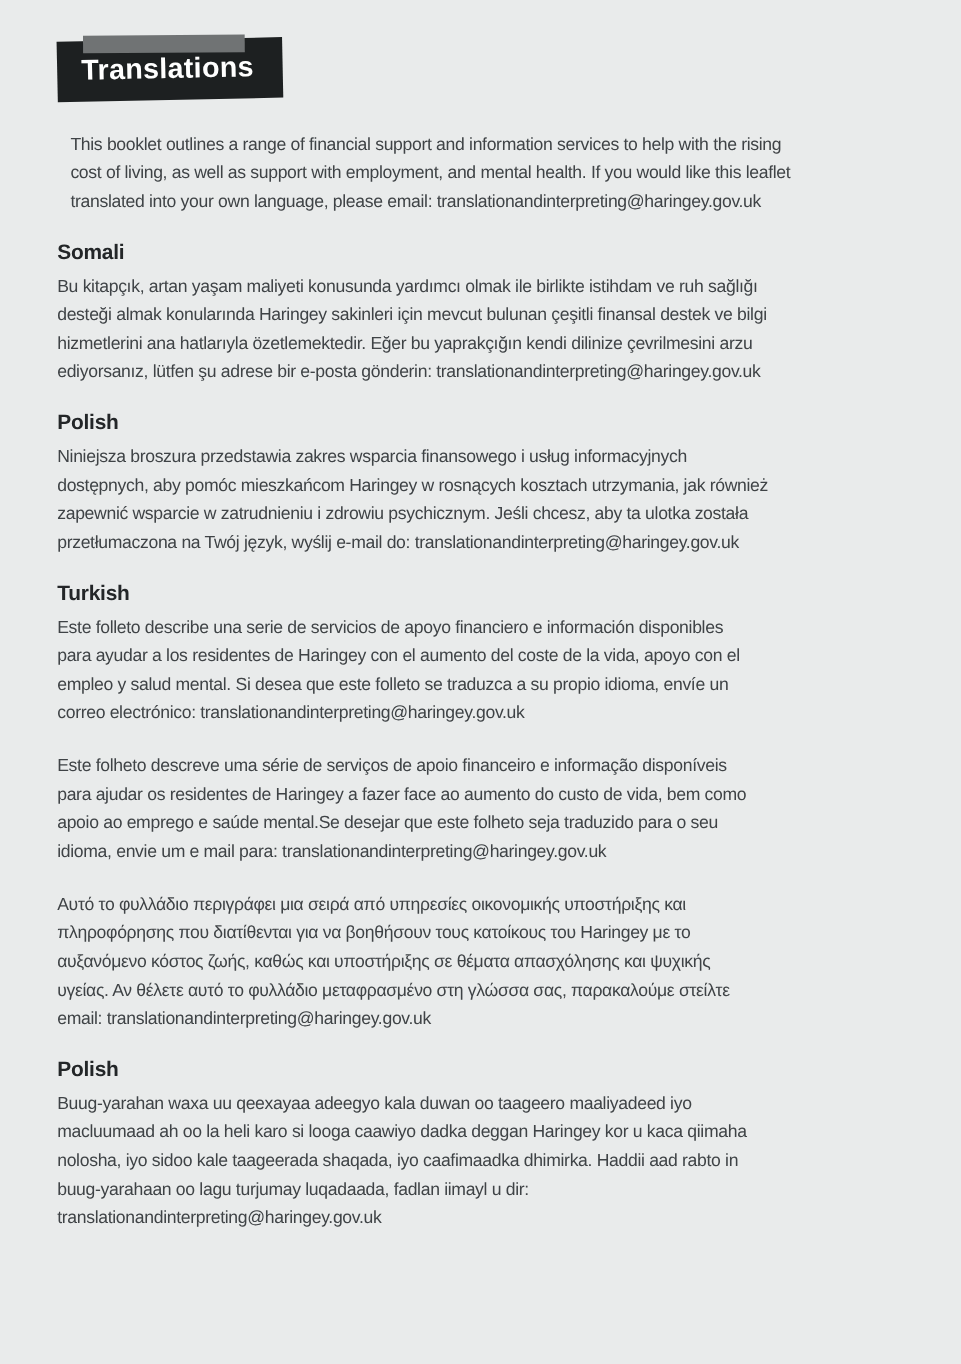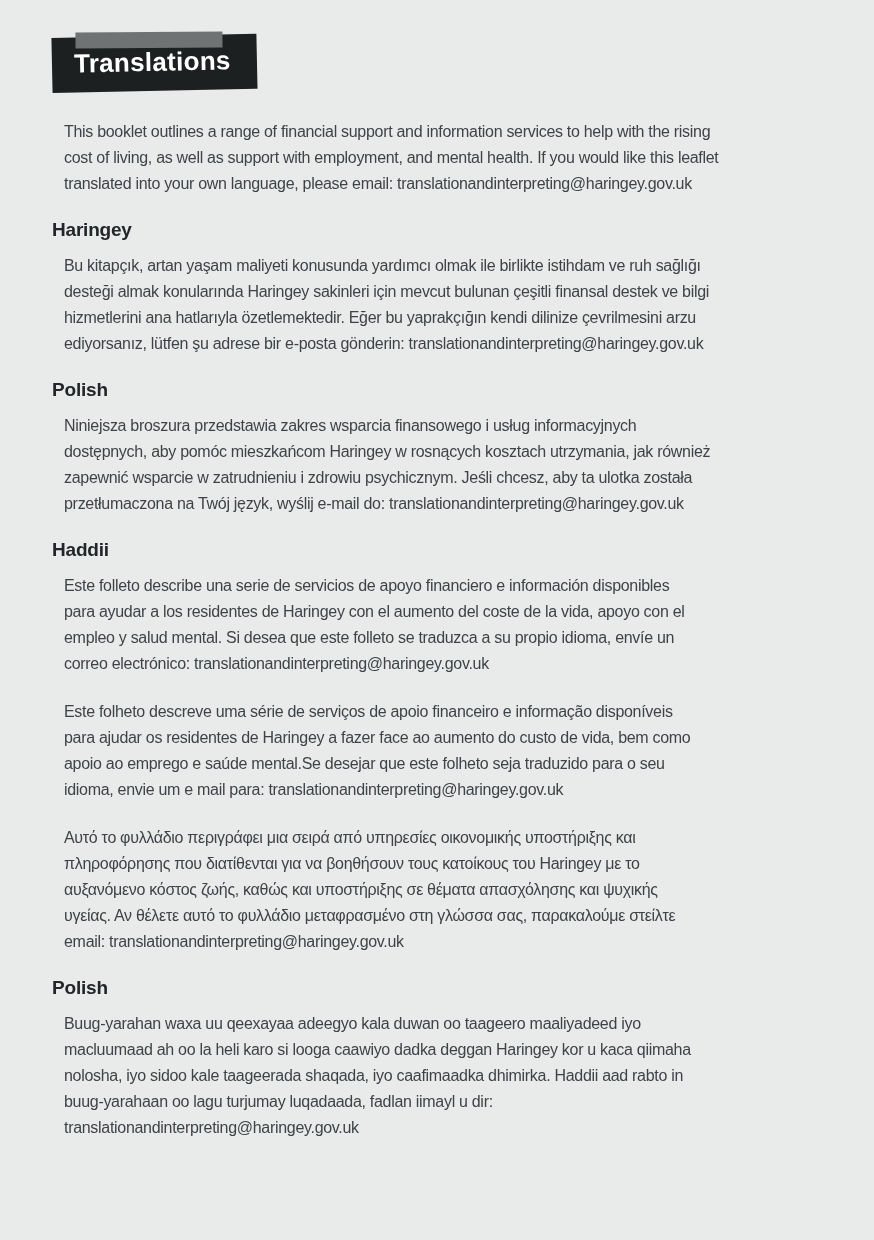--- a/index.html
+++ b/index.html
@@ -60,58 +60,58 @@
   }
   .section h2 {
     margin: 0 0 7px 0;
     font-size: 19px;
     line-height: 22px;
     font-weight: 700;
     color: #232628;
     letter-spacing: -0.2px;
   }
   .section p {
-    margin: 12px;
+    margin: 0;
     font-size: 16px;
     line-height: 26px;
     letter-spacing: -0.3px;
     white-space: pre-line;
   }
 </style>
 </head>
 <body>
 
 <div class="page">
 
   <div class="badge">
     <span class="badge-label">Translations</span>
   </div>
 
   <p class="intro">This booklet outlines a range of financial support and information services to help with the rising
 cost of living, as well as support with employment, and mental health. If you would like this leaflet
 translated into your own language, please email: translationandinterpreting@haringey.gov.uk</p>
 
   <section class="section">
-    <h2>Haringey</h2>
+    <h2>Somali</h2>
     <p>Bu kitapçık, artan yaşam maliyeti konusunda yardımcı olmak ile birlikte istihdam ve ruh sağlığı
 desteği almak konularında Haringey sakinleri için mevcut bulunan çeşitli finansal destek ve bilgi
 hizmetlerini ana hatlarıyla özetlemektedir. Eğer bu yaprakçığın kendi dilinize çevrilmesini arzu
 ediyorsanız, lütfen şu adrese bir e-posta gönderin: translationandinterpreting@haringey.gov.uk</p>
   </section>
 
   <section class="section">
     <h2>Polish</h2>
     <p>Niniejsza broszura przedstawia zakres wsparcia finansowego i usług informacyjnych
 dostępnych, aby pomóc mieszkańcom Haringey w rosnących kosztach utrzymania, jak również
 zapewnić wsparcie w zatrudnieniu i zdrowiu psychicznym. Jeśli chcesz, aby ta ulotka została
 przetłumaczona na Twój język, wyślij e-mail do: translationandinterpreting@haringey.gov.uk</p>
   </section>
 
   <section class="section">
-    <h2>Haddii</h2>
+    <h2>Turkish</h2>
     <p>Este folleto describe una serie de servicios de apoyo financiero e información disponibles
 para ayudar a los residentes de Haringey con el aumento del coste de la vida, apoyo con el
 empleo y salud mental. Si desea que este folleto se traduzca a su propio idioma, envíe un
 correo electrónico: translationandinterpreting@haringey.gov.uk</p>
   </section>
 
   <section class="section">
     <p>Este folheto descreve uma série de serviços de apoio financeiro e informação disponíveis
 para ajudar os residentes de Haringey a fazer face ao aumento do custo de vida, bem como
 apoio ao emprego e saúde mental.Se desejar que este folheto seja traduzido para o seu

